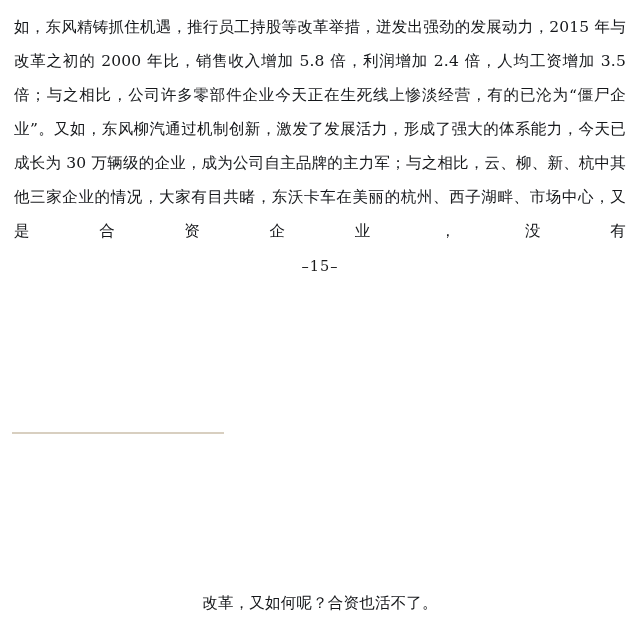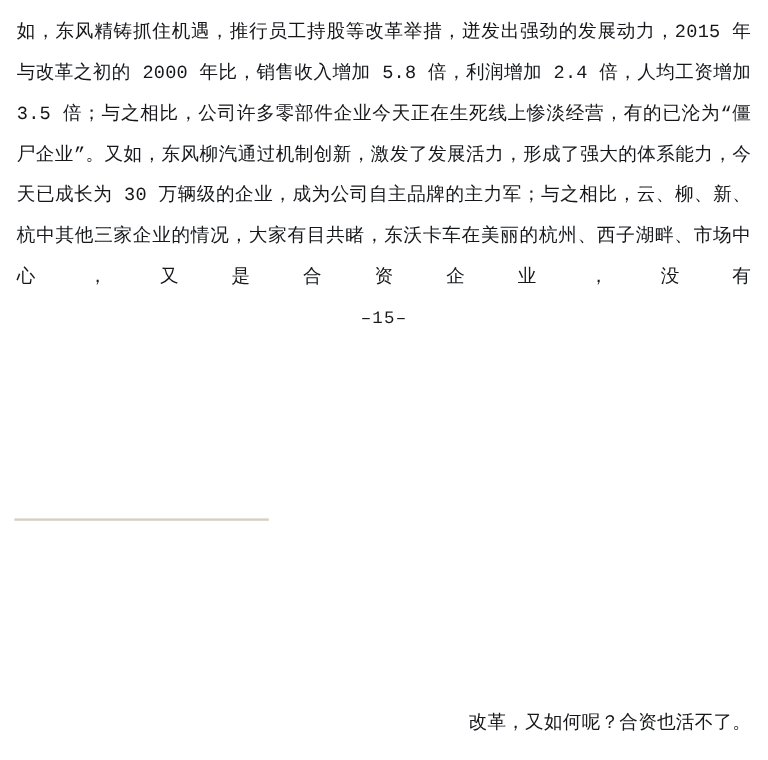--- a/index.html
+++ b/index.html
@@ -13,21 +13,20 @@
     font-family: "DejaVu Serif", "Liberation Serif", serif;
     color: #1a1a1a;
     overflow: hidden;
     position: relative;
   }
   .page {
     position: relative;
     width: 640px;
     height: 508px;
     box-sizing: border-box;
-    font-family: Liberation Mono, monospace;
   }
   .block-top {
     position: absolute;
     top: 0;
     left: 0;
     width: 640px;
     padding: 10px 14px 0 14px;
     box-sizing: border-box;
   }
   .para {
@@ -64,21 +63,21 @@
     top: 586px;
     left: 0;
     width: 640px;
     padding: 0 14px;
     box-sizing: border-box;
   }
   .para-bottom {
     margin: 0;
     font-size: 15.5px;
     line-height: 34px;
-    text-align: right;
+    text-align: center;
     letter-spacing: 0.2px;
     color: #15171a;
   }
 </style>
 </head>
 <body>
 
 <div class="page">
 
   <div class="block-top">

